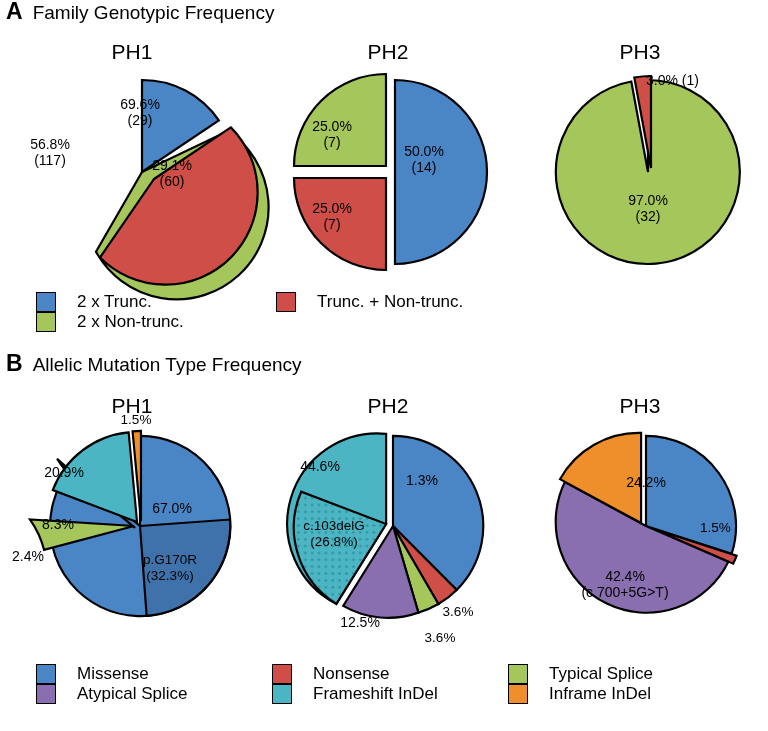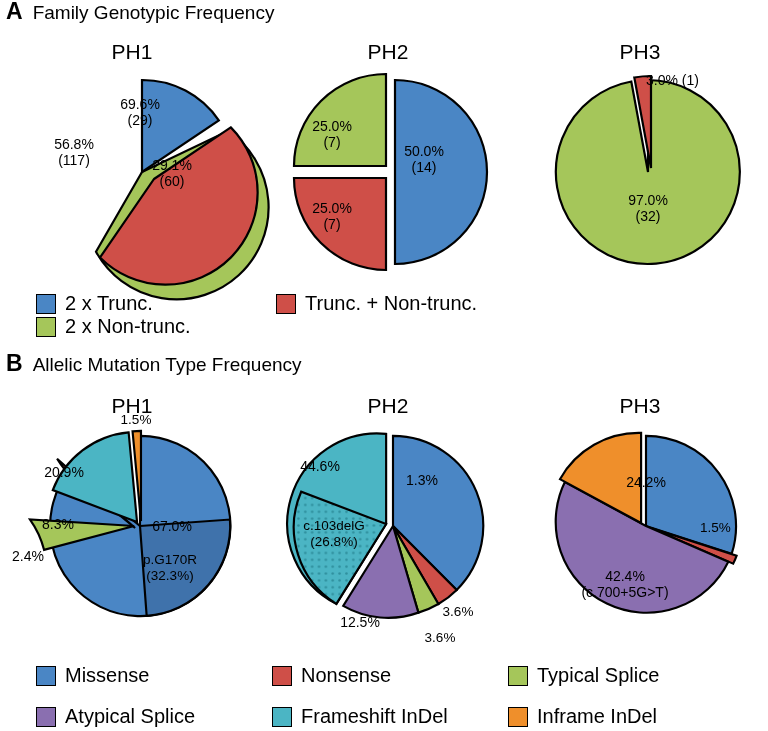--- a/index.html
+++ b/index.html
@@ -80,38 +80,38 @@
     gap: 9px;
   }
   .legend-swatch {
     width: 20px;
     height: 20px;
     border: 1.2px solid #000;
     box-sizing: border-box;
     flex: none;
   }
   .legend-label {
-    font-size: 20px;
+    font-size: 17px;
     white-space: nowrap;
+    margin-left: 12px;
   }
 
   #legend-a {
     left: 36px;
     top: 292px;
     width: 700px;
     justify-content: flex-start;
     gap: 0;
   }
   #legend-a .legend-item { width: 240px; }
 
   #legend-b {
     left: 36px;
     top: 312px;
     width: 710px;
-    row-gap: 18px;
   }
   #legend-b .legend-item { width: 236px; }
 </style>
 </head>
 <body>
 
 <div class="panel" id="panel-a">
 
   <div class="panel-header">
     <span class="panel-letter">A</span>
@@ -132,21 +132,21 @@
     </svg>
   </div>
   <div class="slice-label" style="left:108px; top:96px; width:64px;">
     <span>69.6%</span><br>
     <span>(29)</span>
   </div>
   <div class="slice-label" style="left:140px; top:157px; width:64px;">
     <span>29.1%</span><br>
     <span>(60)</span>
   </div>
-  <div class="slice-label" style="left:40px; top:136px; width:68px;">
+  <div class="slice-label" style="left:16px; top:136px; width:68px;">
     <span>56.8%</span><br>
     <span>(117)</span>
   </div>
 
   <div class="chart-title" style="left:288px; top:40px;">PH2</div>
   <div class="pie-wrap" style="left:295px; top:72px;">
     <svg width="200" height="200" viewBox="0 0 200 200" aria-label="PH2 family genotypic frequency pie">
 
       <path d="M100 100 L100 8 A92 92 0 0 1 100 192 Z" fill="#4a86c5" stroke="#000" stroke-width="2.2"></path>
 
@@ -234,21 +234,21 @@
 
       <g transform="translate(1,-5)">
         <path d="M100 100 L91.4 8.4 A92 92 0 0 1 100 8 Z" fill="#ef8f2b" stroke="#000" stroke-width="2.2"></path>
       </g>
     </svg>
   </div>
   <div class="slice-label small" style="left:106px; top:60px; width:60px;">1.5%</div>
   <div class="slice-label" style="left:32px; top:112px; width:64px;">20.9%</div>
   <div class="slice-label" style="left:30px; top:164px; width:56px;">8.3%</div>
   <div class="slice-label" style="left:0px; top:196px; width:56px;">2.4%</div>
-  <div class="slice-label" style="left:140px; top:148px; width:64px;margin-top:18px;">67.0%</div>
+  <div class="slice-label" style="left:140px; top:148px; width:64px;">67.0%</div>
   <div class="slice-label small" style="left:120px; top:200px; width:100px;">
     <span>p.G170R</span><br>
     <span>(32.3%)</span>
   </div>
 
   <div class="chart-title" style="left:288px; top:42px;">PH2</div>
   <div class="pie-wrap" style="left:295px; top:76px;">
     <svg width="196" height="196" viewBox="0 0 200 200" aria-label="PH2 allelic mutation type pie">
       <defs>
         <pattern id="dots" width="7" height="7" patternUnits="userSpaceOnUse">

